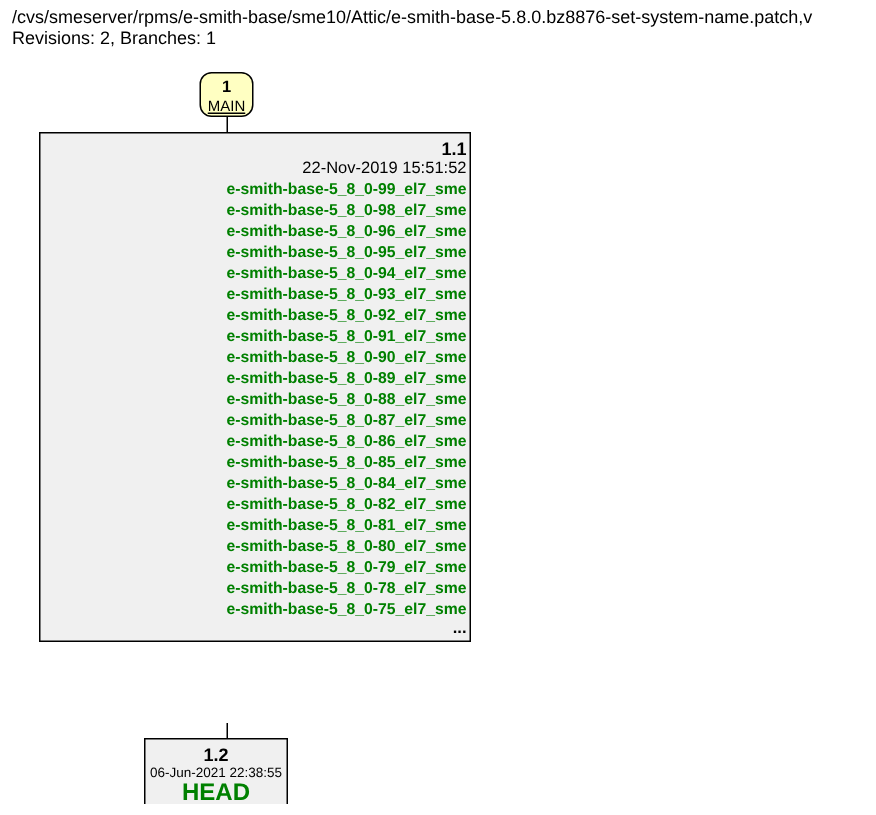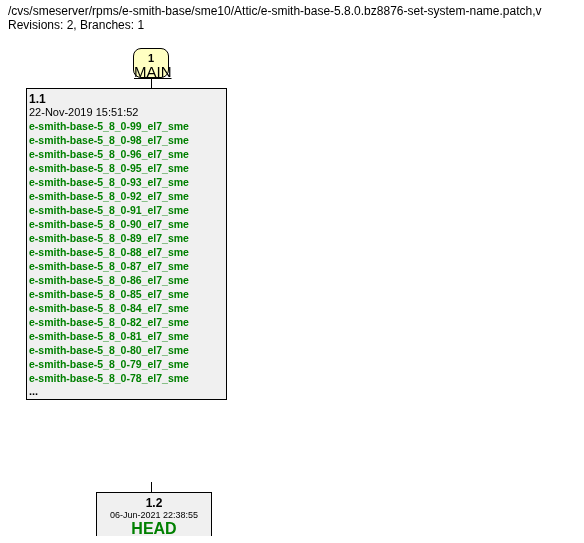--- a/index.html
+++ b/index.html
@@ -37,39 +37,39 @@
     line-height: 14px;
     font-size: 10px;
     padding-top: 2px;
     box-sizing: border-box;
   }
   .main-box .num {
     font-weight: bold;
     font-size: 11px;
   }
   .main-box .lbl {
-    font-size: 15px;
+    font-size: 10px;
     text-decoration: underline;
   }
   .vline-top {
     position: absolute;
     left: 143px;
     top: 36px;
     width: 0;
     height: 10px;
     border-left: 1px solid #000;
   }
   .big-revision {
     position: absolute;
     left: 18px;
     top: 46px;
-    width: 201px;
+    width: 288px;
     border: 1px solid #000;
     background: #f0f0f0;
-    text-align: left;
+    text-align: right;
     font-size: 10px;
     padding: 3px 2px 2px 2px;
     box-sizing: border-box;
   }
   .big-revision .rev-num {
     font-weight: bold;
     font-size: 12px;
   }
   .big-revision .rev-date {
     font-size: 11px;
@@ -91,21 +91,21 @@
     font-size: 11px;
   }
   .vline-mid {
     position: absolute;
     left: 143px;
     width: 0;
     border-left: 1px solid #000;
   }
   .head-box {
     position: absolute;
-    width: 116px;
+    width: 96px;
     border: 1px solid #000;
     background: #f0f0f0;
     text-align: center;
     font-size: 10px;
     padding: 3px 2px;
     box-sizing: border-box;
   }
   .head-box .rev-num {
     font-weight: bold;
     font-size: 12px;
@@ -135,35 +135,37 @@
   <div class="vline-top"></div>
 
   <div class="big-revision" id="rev11">
     <div class="rev-num">1.1</div>
     <div class="rev-date">22-Nov-2019 15:51:52</div>
     <div class="tag-list" id="tag-list">
         <div>e-smith-base-5_8_0-99_el7_sme</div>
         <div>e-smith-base-5_8_0-98_el7_sme</div>
         <div>e-smith-base-5_8_0-96_el7_sme</div>
         <div>e-smith-base-5_8_0-95_el7_sme</div>
+        <div>e-smith-base-5_8_0-94_el7_sme</div>
         <div>e-smith-base-5_8_0-93_el7_sme</div>
         <div>e-smith-base-5_8_0-92_el7_sme</div>
         <div>e-smith-base-5_8_0-91_el7_sme</div>
         <div>e-smith-base-5_8_0-90_el7_sme</div>
         <div>e-smith-base-5_8_0-89_el7_sme</div>
         <div>e-smith-base-5_8_0-88_el7_sme</div>
         <div>e-smith-base-5_8_0-87_el7_sme</div>
         <div>e-smith-base-5_8_0-86_el7_sme</div>
         <div>e-smith-base-5_8_0-85_el7_sme</div>
         <div>e-smith-base-5_8_0-84_el7_sme</div>
         <div>e-smith-base-5_8_0-82_el7_sme</div>
         <div>e-smith-base-5_8_0-81_el7_sme</div>
         <div>e-smith-base-5_8_0-80_el7_sme</div>
         <div>e-smith-base-5_8_0-79_el7_sme</div>
         <div>e-smith-base-5_8_0-78_el7_sme</div>
+        <div>e-smith-base-5_8_0-75_el7_sme</div>
       </div>
     <div class="ellipsis">...</div>
   </div>
 
   <div class="vline-mid" id="vline-mid" style="top: 440px; height: 10px;"></div>
 
   <div class="head-box" id="rev12" style="left: 88px; top: 450px;">
     <div class="rev-num">1.2</div>
     <div class="rev-date">06-Jun-2021 22:38:55</div>
     <div class="head-lbl">HEAD</div>

